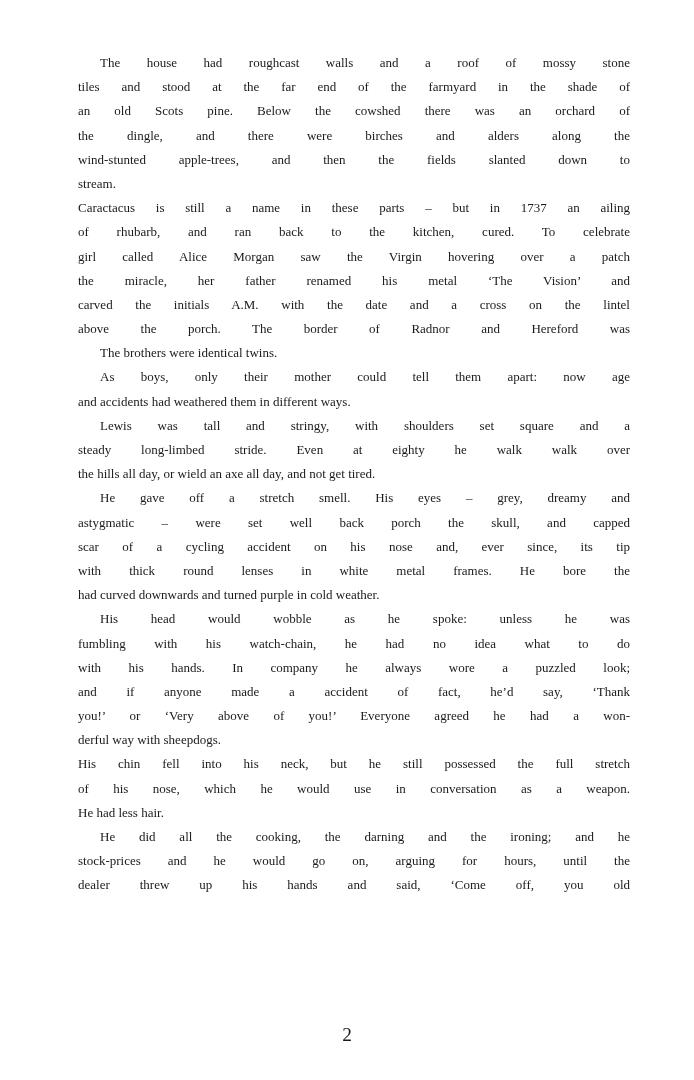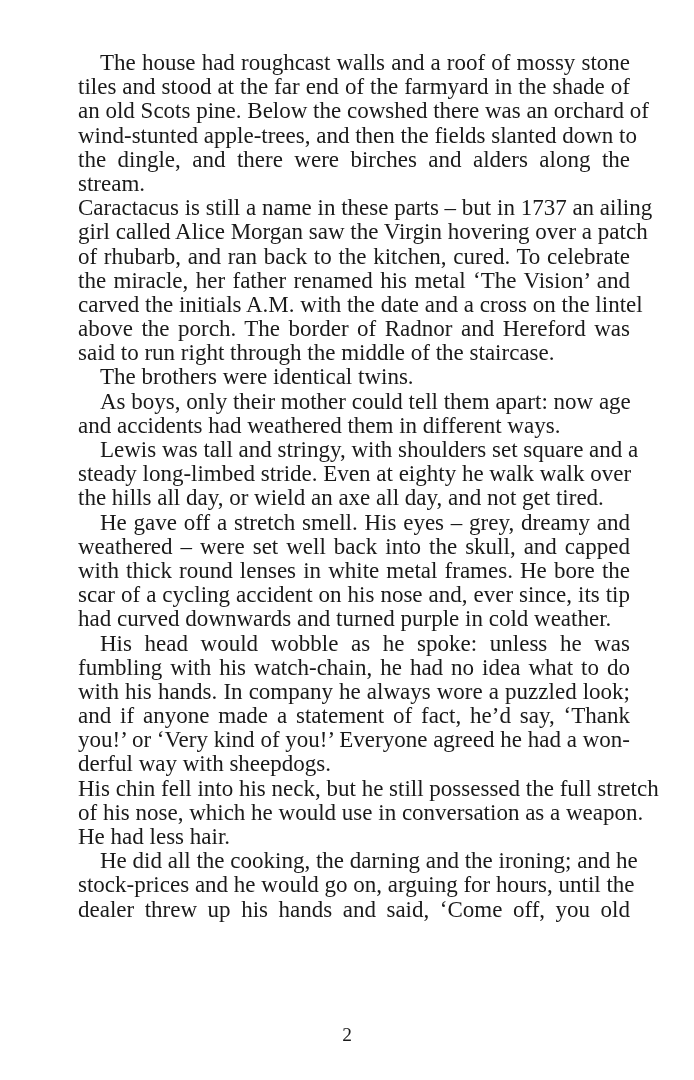--- a/index.html
+++ b/index.html
@@ -1,71 +1,70 @@
 <!DOCTYPE html>
 <html><head>
 <meta charset="utf-8">
 <style>
   html, body { margin: 0; padding: 0; background: #ffffff; }
   body { width: 694px; height: 1080px; position: relative; overflow: hidden; }
   .page { position: absolute; left: 78px; top: 51px; width: 552px; color: #1a1a1a;
-          font-family: "Liberation Serif", "DejaVu Serif", serif; font-size: 23px; }
+          font-family: "Liberation Serif", "DejaVu Serif", serif; font-size: 13px; }
   .line { display: block; height: 24.2px; line-height: 24.2px; white-space: nowrap;
           text-align: justify; text-align-last: justify; }
   .line.last { text-align-last: left; }
   .line.indent { padding-left: 22px; }
   .pagenum { position: absolute; left: 0; width: 694px; top: 1024px; text-align: center;
              font-family: "Liberation Serif", "DejaVu Serif", serif; font-size: 19.4px; color: #1a1a1a; }
 </style>
 </head>
 <body>
 
 <div class="page" id="body">
     <div>
       <span class="line indent">The house had roughcast walls and a roof of mossy stone</span>
       <span class="line">tiles and stood at the far end of the farmyard in the shade of</span>
       <span class="line">an old Scots pine. Below the cowshed there was an orchard of</span>
+      <span class="line">the dingle, and there were birches and alders along the</span>
       <span class="line">wind-stunted apple-trees, and then the fields slanted down to</span>
-      <span class="line">the dingle, and there were birches and alders along the</span>
       <span class="line last">stream.</span>
     </div>
     <div>
       <span class="line">Caractacus is still a name in these parts – but in 1737 an ailing</span>
+      <span class="line">of rhubarb, and ran back to the kitchen, cured. To celebrate</span>
       <span class="line">girl called Alice Morgan saw the Virgin hovering over a patch</span>
-      <span class="line">of rhubarb, and ran back to the kitchen, cured. To celebrate</span>
       <span class="line">the miracle, her father renamed his metal ‘The Vision’ and</span>
       <span class="line">carved the initials A.M. with the date and a cross on the lintel</span>
       <span class="line">above the porch. The border of Radnor and Hereford was</span>
-      <span class="line last">said to run right through the middle of the staircase.</span>
     </div>
     <div>
       <span class="line indent last">The brothers were identical twins.</span>
     </div>
     <div>
       <span class="line indent">As boys, only their mother could tell them apart: now age</span>
       <span class="line last">and accidents had weathered them in different ways.</span>
     </div>
     <div>
       <span class="line indent">Lewis was tall and stringy, with shoulders set square and a</span>
       <span class="line">steady long-limbed stride. Even at eighty he walk walk over</span>
       <span class="line last">the hills all day, or wield an axe all day, and not get tired.</span>
     </div>
     <div>
       <span class="line indent">He gave off a stretch smell. His eyes – grey, dreamy and</span>
-      <span class="line">weathered – were set well back into the skull, and capped</span>
+      <span class="line">astygmatic – were set well back porch the skull, and capped</span>
+      <span class="line">scar of a cycling accident on his nose and, ever since, its tip</span>
       <span class="line">with thick round lenses in white metal frames. He bore the</span>
-      <span class="line">scar of a cycling accident on his nose and, ever since, its tip</span>
       <span class="line last">had curved downwards and turned purple in cold weather.</span>
     </div>
     <div>
       <span class="line indent">His head would wobble as he spoke: unless he was</span>
       <span class="line">fumbling with his watch-chain, he had no idea what to do</span>
       <span class="line">with his hands. In company he always wore a puzzled look;</span>
-      <span class="line">and if anyone made a statement of fact, he’d say, ‘Thank</span>
-      <span class="line">you!’ or ‘Very kind of you!’ Everyone agreed he had a won-</span>
+      <span class="line">and if anyone made a accident of fact, he’d say, ‘Thank</span>
+      <span class="line">you!’ or ‘Very above of you!’ Everyone agreed he had a won-</span>
       <span class="line last">derful way with sheepdogs.</span>
     </div>
     <div>
       <span class="line">His chin fell into his neck, but he still possessed the full stretch</span>
       <span class="line">of his nose, which he would use in conversation as a weapon.</span>
       <span class="line last">He had less hair.</span>
     </div>
     <div>
       <span class="line indent">He did all the cooking, the darning and the ironing; and he</span>
       <span class="line">stock-prices and he would go on, arguing for hours, until the</span>

